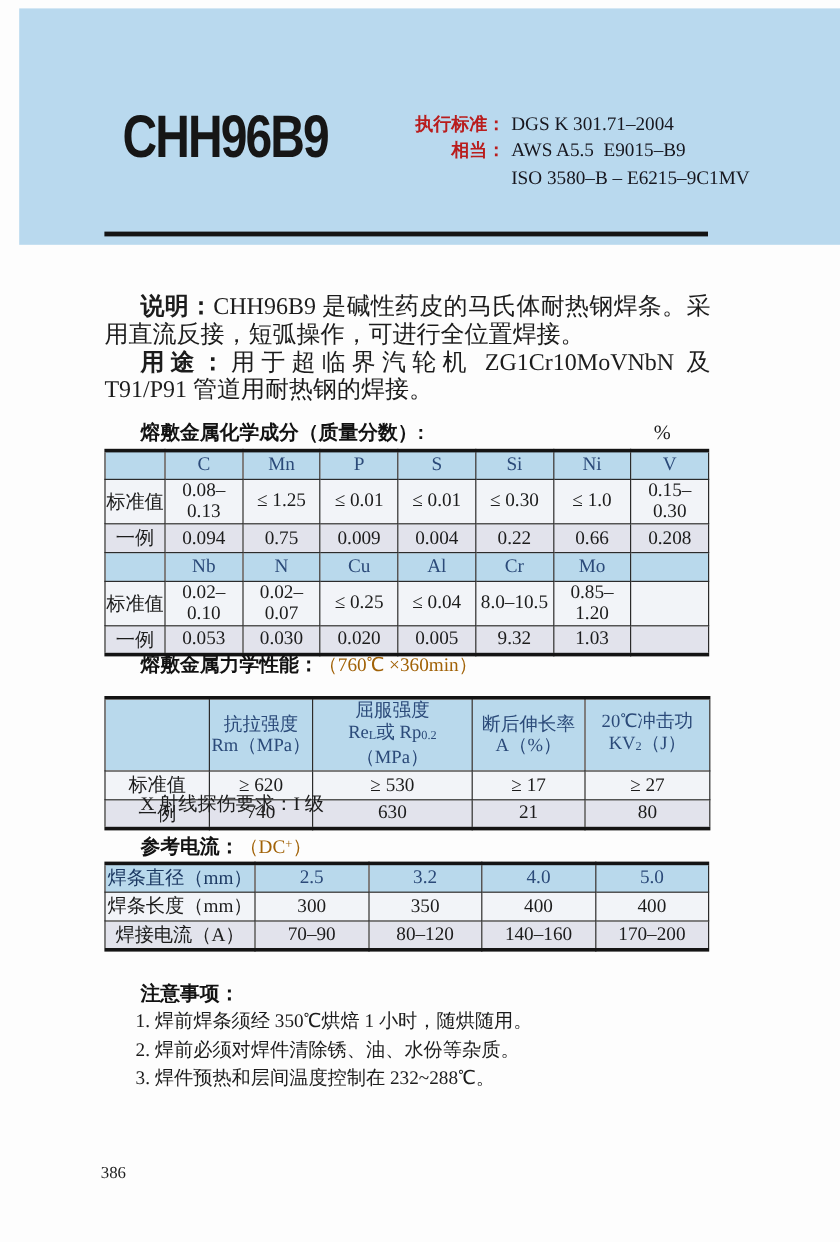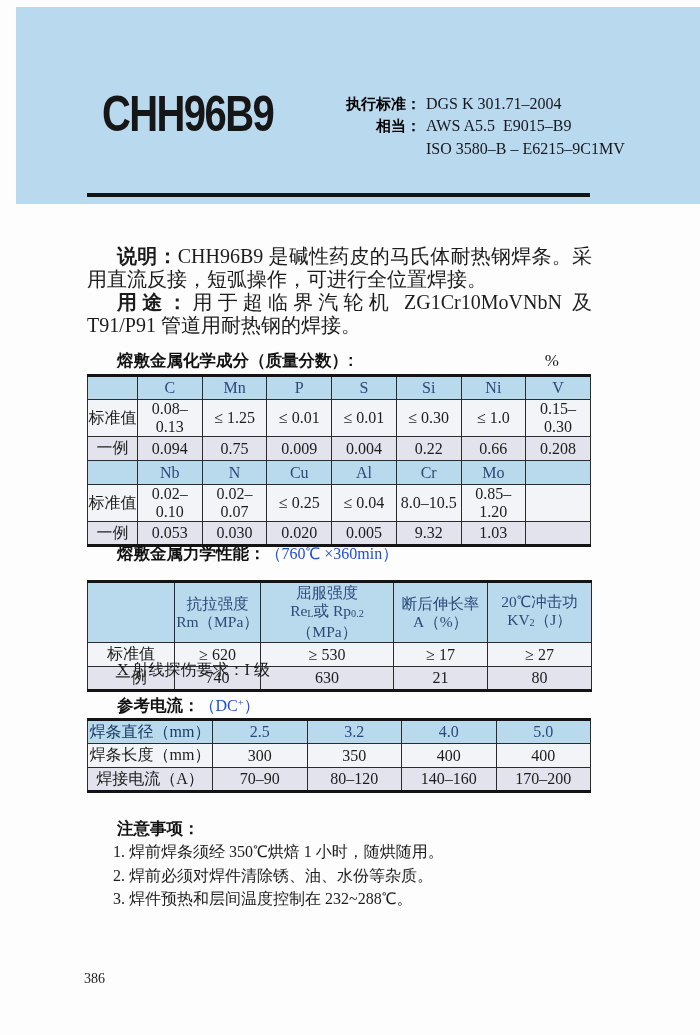--- a/index.html
+++ b/index.html
@@ -16,33 +16,33 @@
   .product {
     position:absolute; left:86px; top:82px;
     font-family:"Liberation Sans", sans-serif; font-weight:900;
     font-size:50px; line-height:1; letter-spacing:-2px; color:#161616;
     transform:scaleX(.80); transform-origin:left top;
   }
   .stds { position:absolute; left:311px; top:86px; font-size:16px; line-height:22.3px; }
   .std-row { display:flex; }
   .std-label {
     width:94px; text-align:right; flex:none;
-    font-family:"Liberation Sans", sans-serif; font-weight:700; font-size:15px; color:#000000;
+    font-family:"Liberation Sans", sans-serif; font-weight:700; font-size:15px; color:#b91c1c;
   }
   .std-value { margin-left:5px; white-space:pre; color:#17171f;font-family:Liberation Serif, serif; }
   .rule { position:absolute; left:87px; top:193px; width:503px; height:4px; background:#141414; }
 
   
   .intro { position:absolute; left:87px; top:245px; width:505px; font-size:20px; line-height:23px; text-align:justify; }
   .intro p { margin:0; text-indent:30px; }
   .blabel { font-family:"Liberation Sans", sans-serif; font-weight:700; }
 
   
   .sec-title { font-family:"Liberation Sans", sans-serif; font-weight:700; font-size:16.5px; color:#121212; }
-  .sec-cond  { font-family:"Liberation Serif", serif; font-weight:400; font-size:16px; color:#1d4ed8; }
+  .sec-cond  { font-family:"Liberation Serif", serif; font-weight:400; font-size:16px; color:#a16207; }
   .sec-chem { position:absolute; left:87px; top:350px; width:503px; display:flex; justify-content:space-between; align-items:baseline; }
   .sec-chem .sec-title { margin-left:30px; }
   .sec-chem .unit { font-size:17px; margin-right:31px; }
   .sec-mech { position:absolute; left:117px; top:543px; }
   .sec-cur  { position:absolute; left:117px; top:695px; }
 
   
   table {
     position:absolute; left:87px; border-collapse:collapse; table-layout:fixed;
     width:504px;

